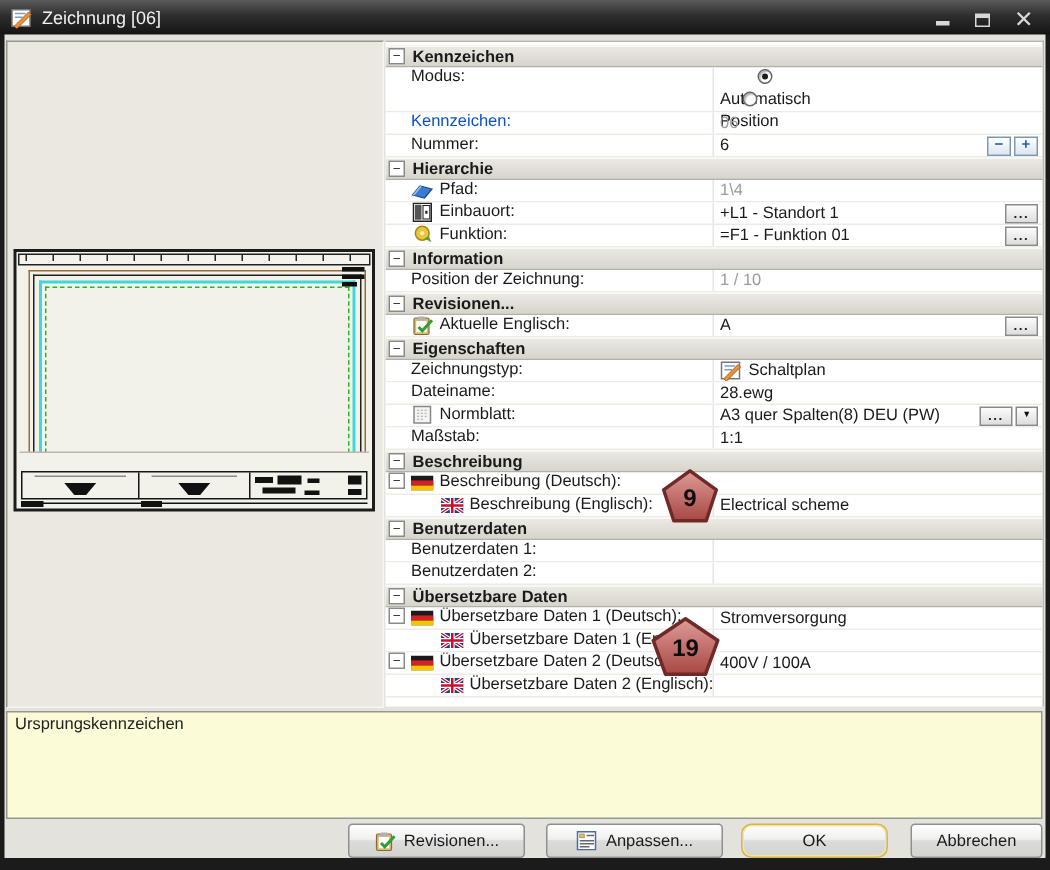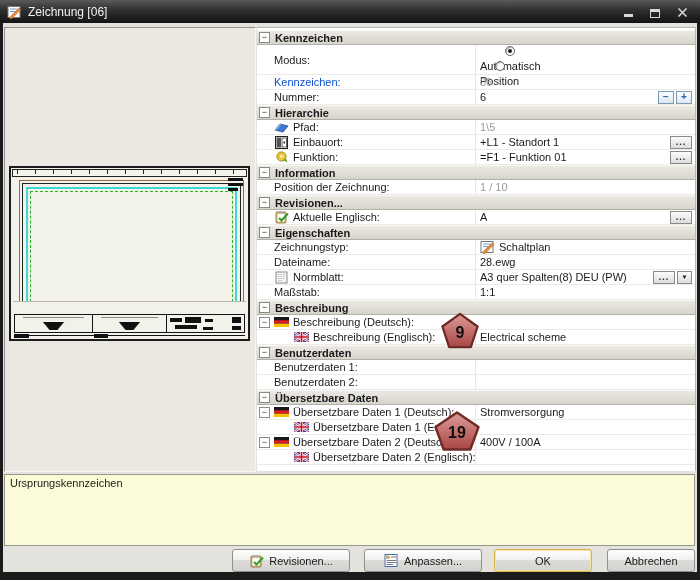--- a/index.html
+++ b/index.html
@@ -39,21 +39,21 @@
   .blk{position:absolute;background:#111;}
   #bbar{position:absolute;left:3px;right:3px;bottom:1px;height:4px;}
   #bbar .line{position:absolute;left:0;right:0;top:1px;height:1px;background:#111;}
   
   #prop-grid{position:absolute;left:254px;top:4px;width:439px;height:444px;background:#fff;
     border-top:1px solid #b8b5ad;border-right:1px solid #b8b5ad;padding-top:2px;overflow:hidden;}
   .row{display:flex;align-items:center;height:15px;border-bottom:1px solid #edebe5;background:#fff;}
   .row.tall{height:30px;}
   .section-row{background:linear-gradient(#ebe9e3,#d7d4cc);border-bottom:1px solid #b3b0a8;border-top:1px solid #f8f7f4;
     font-weight:bold;gap:5px;padding-left:2px;}
-  .label-cell{width:218px;display:flex;align-items:center;gap:4px;padding-left:2px;height:100%;flex:none;}
+  .label-cell{width:218px;display:flex;gap:4px;padding-left:2px;height:100%;flex:none;}
   .value-cell{flex:1;display:flex;align-items:center;gap:4px;border-left:1px solid #e4e6e8;padding-left:4px;height:100%;min-width:0;}
   .value-cell.stack{flex-direction:column;align-items:flex-start;justify-content:center;gap:1px;padding-top:1px;}
   .slot{width:11px;flex:none;}
   .indent{width:16px;flex:none;}
   .collapse-box{width:11px;height:11px;flex:none;border:1px solid #8a8a8a;background:#fff;color:#333;
     font-size:9px;line-height:8px;text-align:center;font-weight:normal;}
   .lab,.val{white-space:nowrap;overflow:hidden;}
   .lab.blue{color:#0a50cf;}
   .val.muted{color:#9b9b97;}
   .radio-line{display:flex;align-items:center;gap:4px;height:14px;flex-direction:column;}
@@ -77,21 +77,21 @@
     font-family:"Liberation Sans",sans-serif;}
   
   #note{position:absolute;left:1px;top:451px;width:691px;height:72px;background:#fcfbd7;
     border:1px solid #989690;padding:2px 5px;color:#222;}
   .btn{position:absolute;top:526px;height:23px;border:1px solid #8f8f8f;border-radius:3px;
     background:linear-gradient(#fefefe,#f0f0ef 45%,#dcdcda 50%,#d2d2cf);
     display:flex;align-items:center;justify-content:center;gap:5px;font-size:11px;color:#1a1a1a;}
   .btn.default{border-color:#d8b74a;box-shadow:0 0 0 1px #f3e3a4 inset;}
   #btn-rev{left:229px;width:118px;}
   #btn-anp{left:361px;width:118px;}
-  #btn-ok{left:491px;width:98px;}
+  #btn-ok{left:491px;width:98px;border-radius:7px;}
   #btn-abb{left:604px;width:88px;}
 </style>
 </head>
 <body>
 
 <div id="window">
   <div id="titlebar">
     <span class="ico">
         <span class="ico">
           <svg width="15" height="14" viewBox="0 0 15 14">
@@ -225,21 +225,21 @@
             <span class="slot"></span>
             <span class="ico">
               <svg width="15" height="12" viewBox="0 0 15 12">
                 <path d="M1 9 L6 3 L14 5 L9 11 Z" fill="#3a7bd5" stroke="#1a4a90" stroke-width="0.8"></path>
                 <path d="M1 9 L6 3 L7.2 3.3 L2.2 9.3 Z" fill="#9cc0ee"></path>
               </svg>
             </span>
             <span class="lab">Pfad:</span>
           </div>
           <div class="value-cell">
-            <span class="val muted">1\5</span>
+            <span class="val muted">1\4</span>
           </div>
         </div>
         <div class="row">
           <div class="label-cell">
             <span class="slot"></span>
             <span class="ico">
               <svg width="13" height="13" viewBox="0 0 13 13">
                 <rect x="0.5" y="0.5" width="12" height="12" fill="#fff" stroke="#222"></rect>
                 <rect x="1.5" y="1.5" width="4.5" height="10" fill="#555"></rect>
                 <rect x="7" y="2" width="4.5" height="9" fill="#fff" stroke="#222" stroke-width="0.7"></rect>

